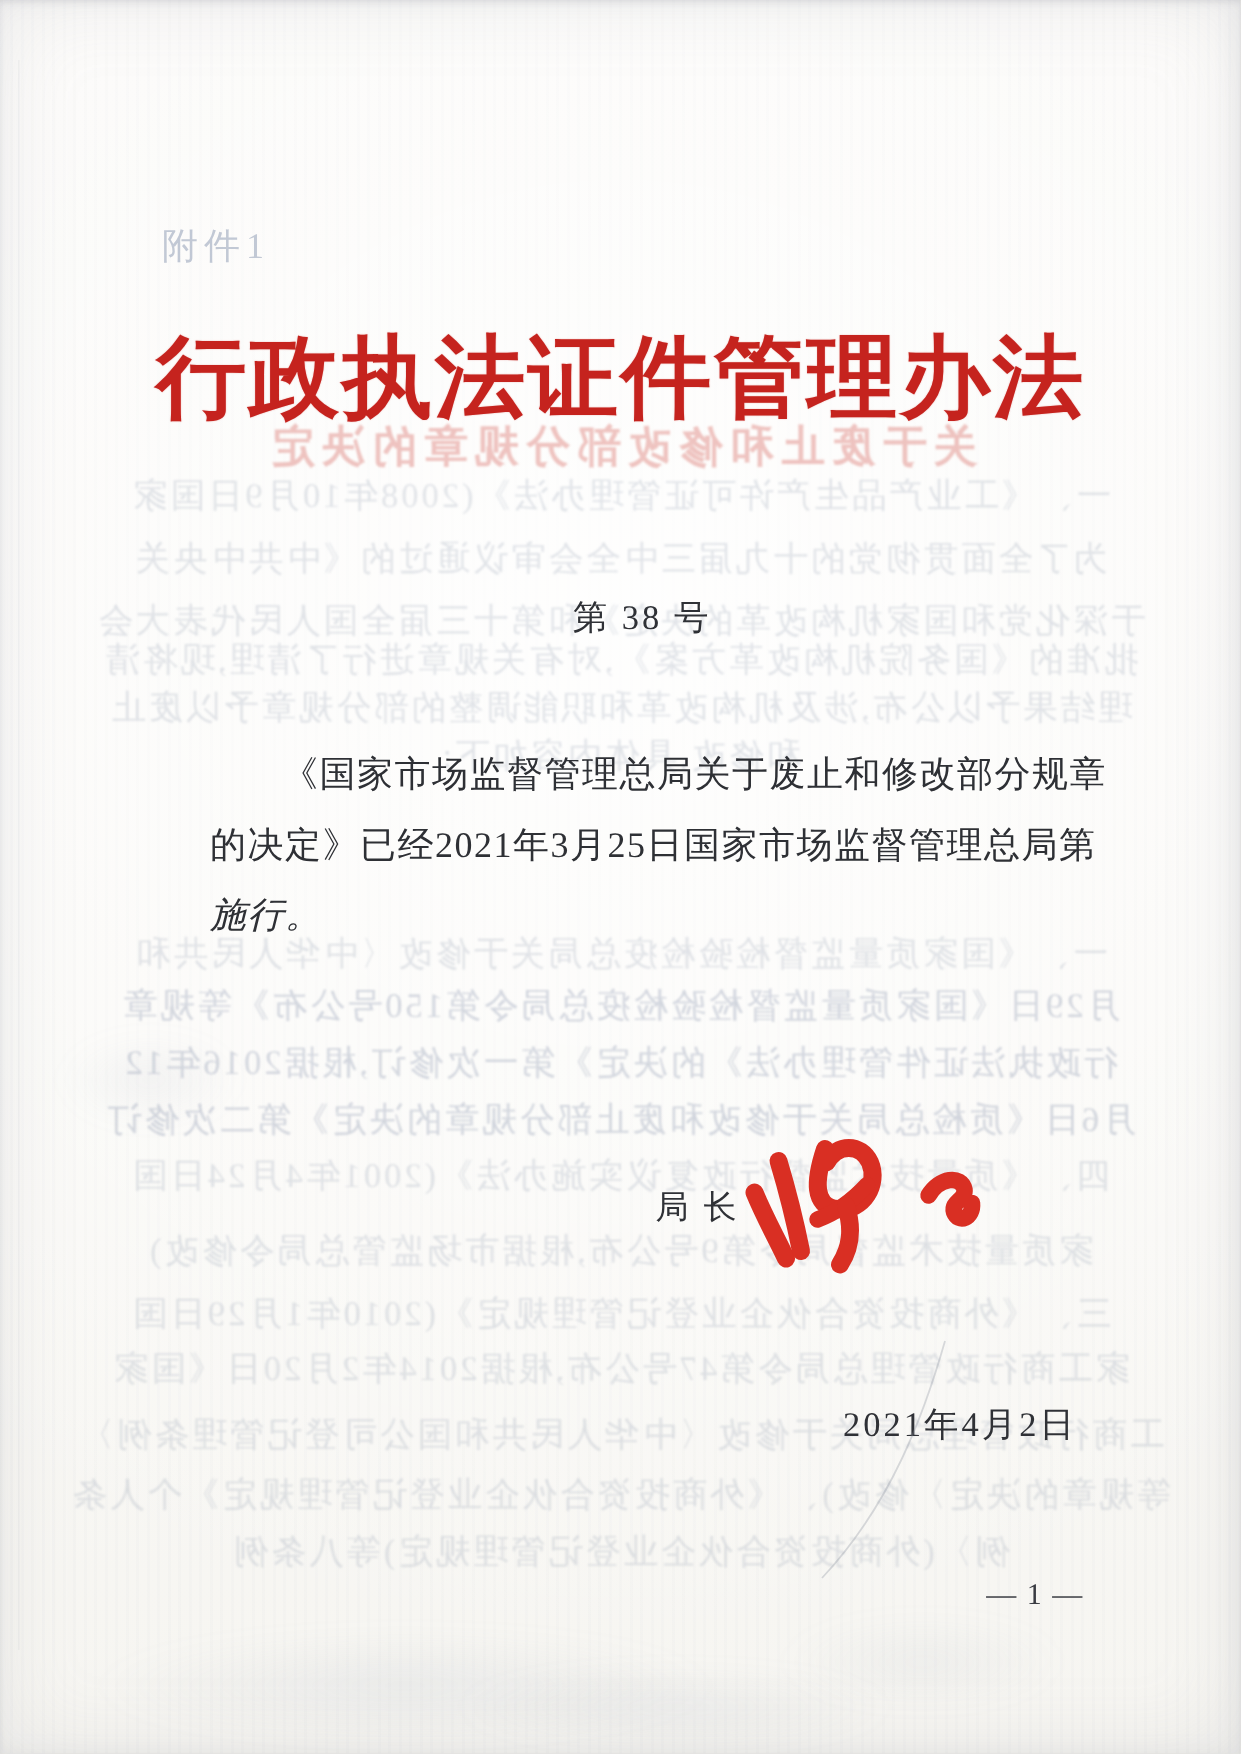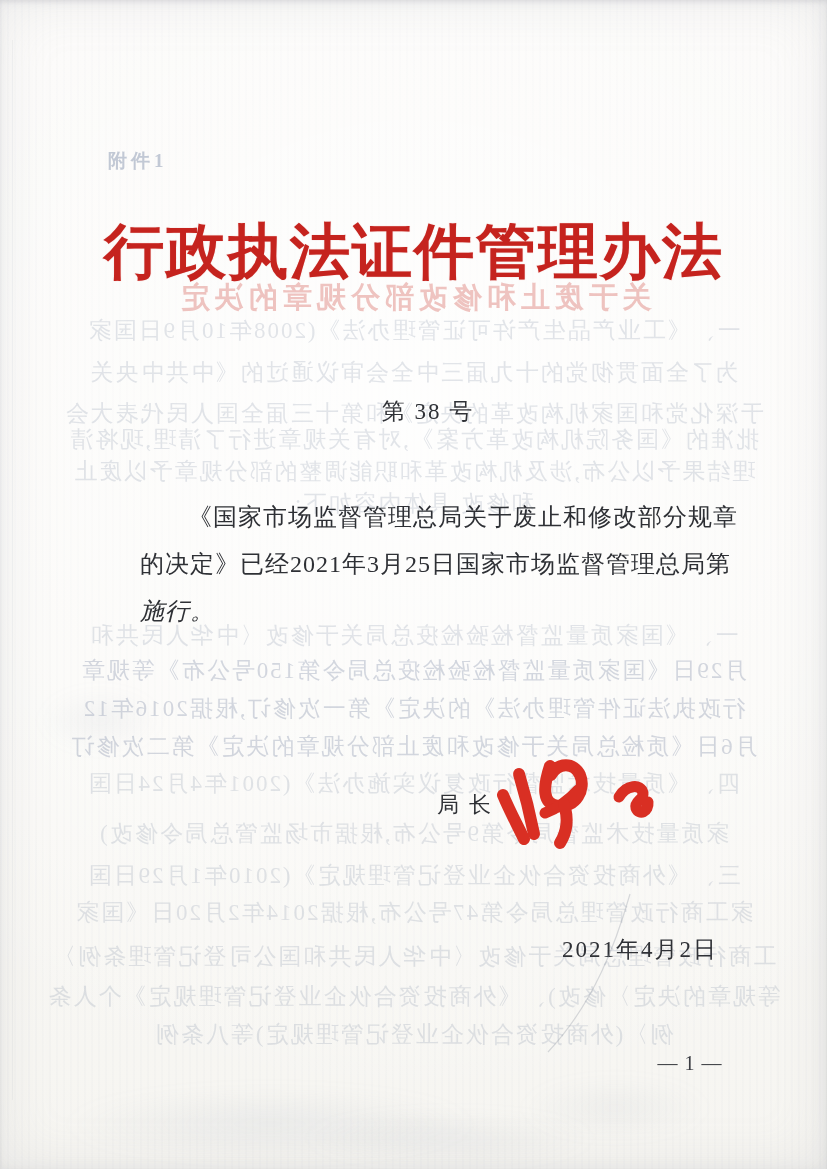--- a/index.html
+++ b/index.html
@@ -20,22 +20,22 @@
   
   .ghost-line{
     position:absolute;left:40px;width:747px;text-align:center;white-space:nowrap;overflow:hidden;
     transform:scaleX(-1);filter:blur(0.7px);letter-spacing:2px;pointer-events:none;
   }
   .ghost-line.gray{color:rgba(126,140,166,0.22);}
   .ghost-line.gray-dark{color:rgba(116,130,160,0.30);}
   .ghost-line.red{color:rgba(206,62,52,0.30);font-weight:bold;letter-spacing:5px;}
   
   .attachment-note{
-    position:absolute;left:108px;top:148px;font-size:19px;letter-spacing:4px;
-    color:rgba(135,150,175,0.50);filter:blur(0.4px);font-weight:bold;
+    position:absolute;left:108px;top:148px;font-size:24px;letter-spacing:4px;
+    color:rgba(135,150,175,0.50);filter:blur(0.4px);
   }
   .doc-title{
     position:absolute;left:84px;top:216px;width:660px;text-align:center;
     font-size:60px;font-weight:bold;color:#c5231e;letter-spacing:2px;line-height:72px;
     text-shadow:0 0 1px rgba(197,35,30,0.4);
   }
   .order-number{
     position:absolute;left:0;top:396px;width:768px;text-align:center;
     font-size:23px;color:#2f3136;letter-spacing:2px;margin-left:44px;
   }

